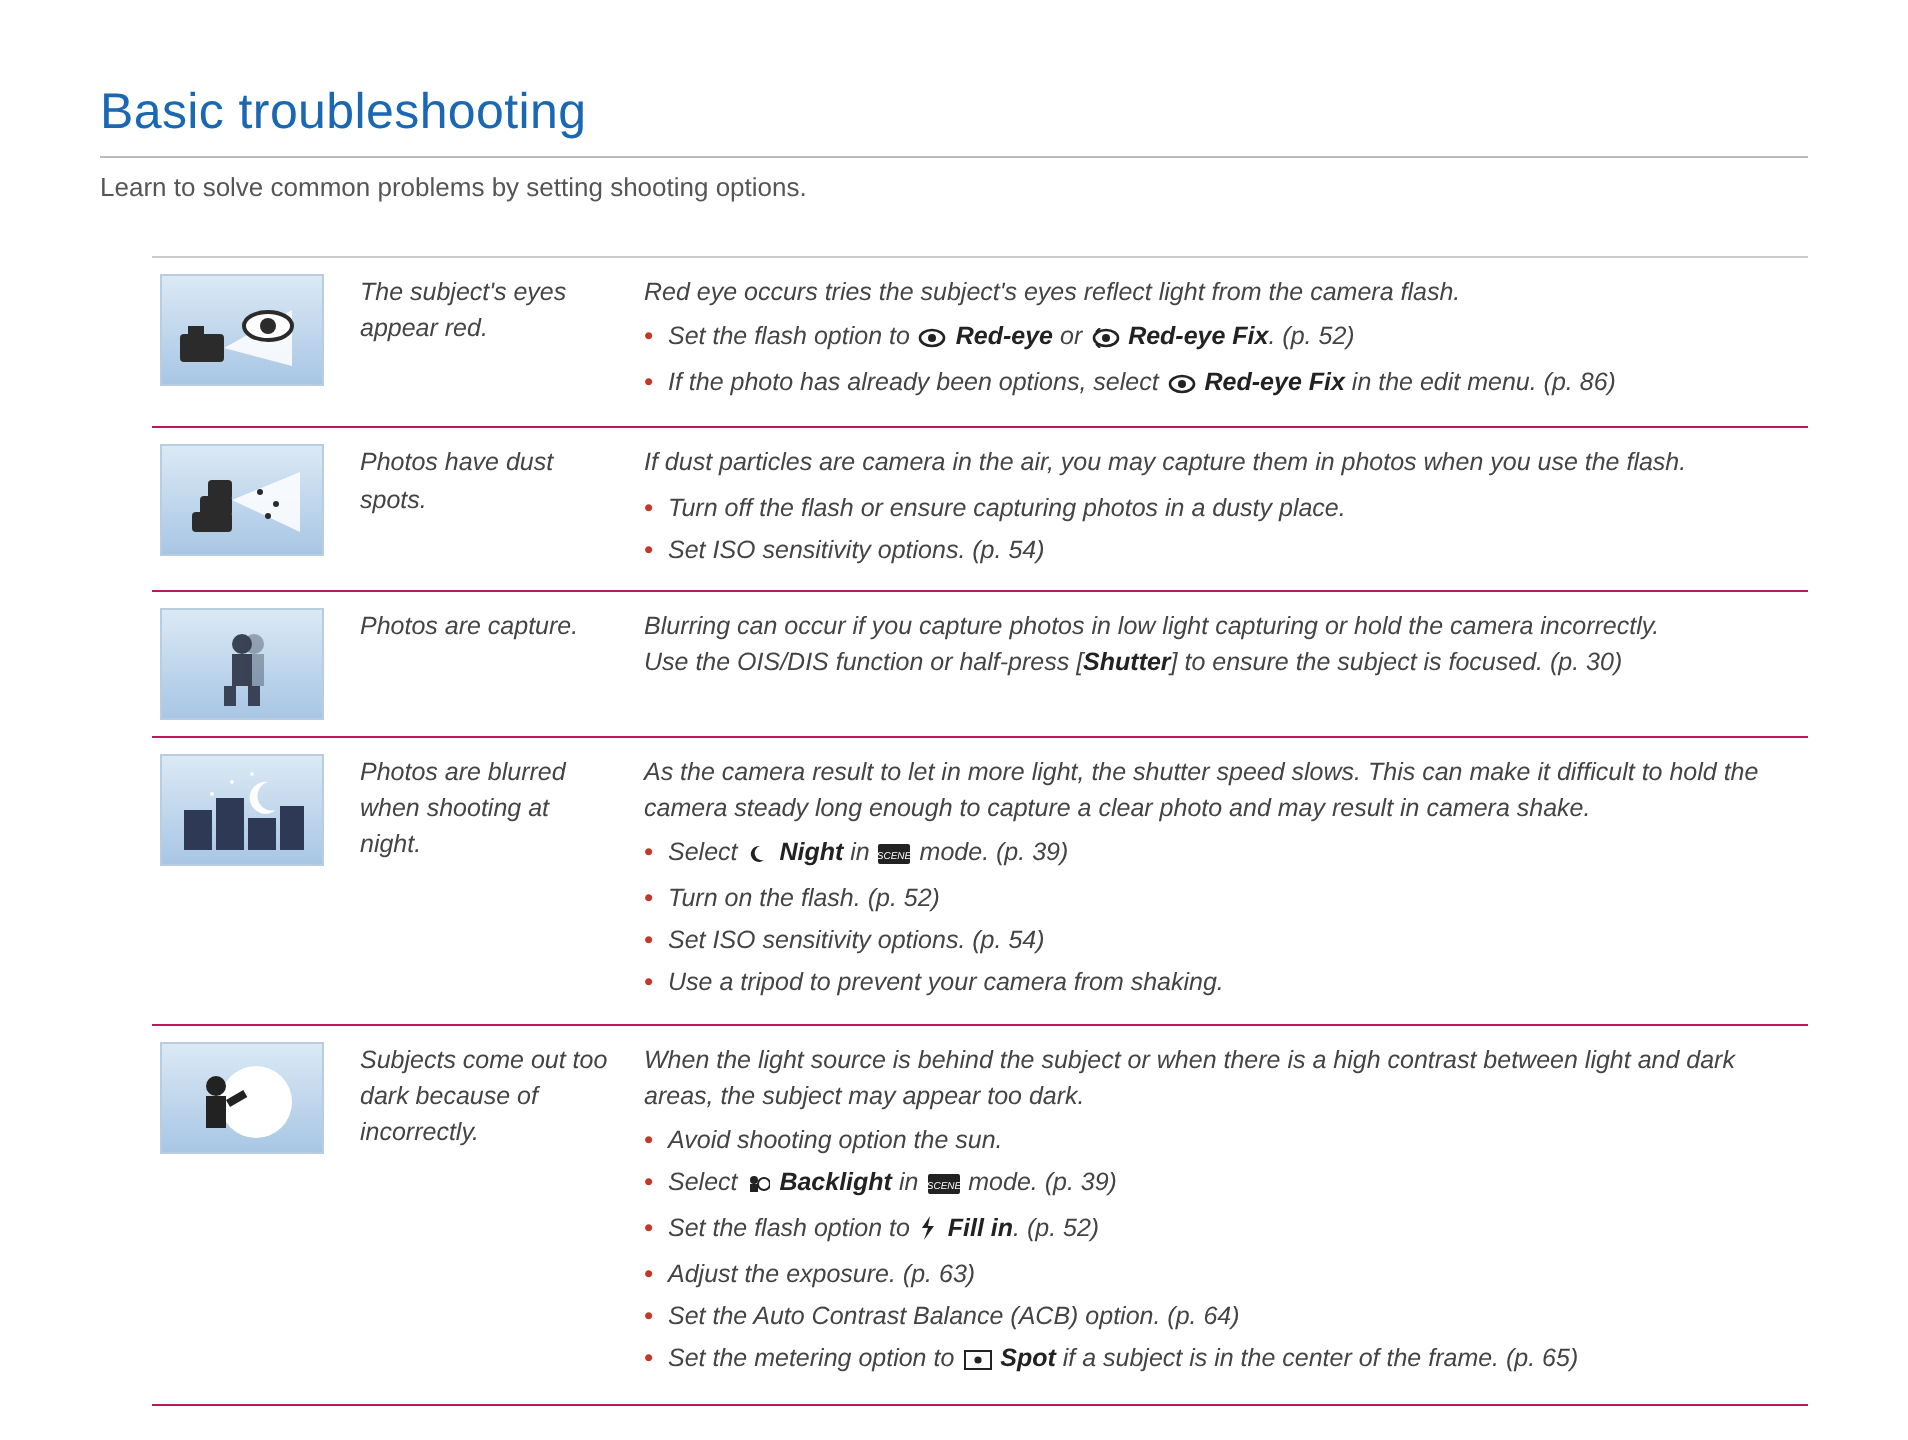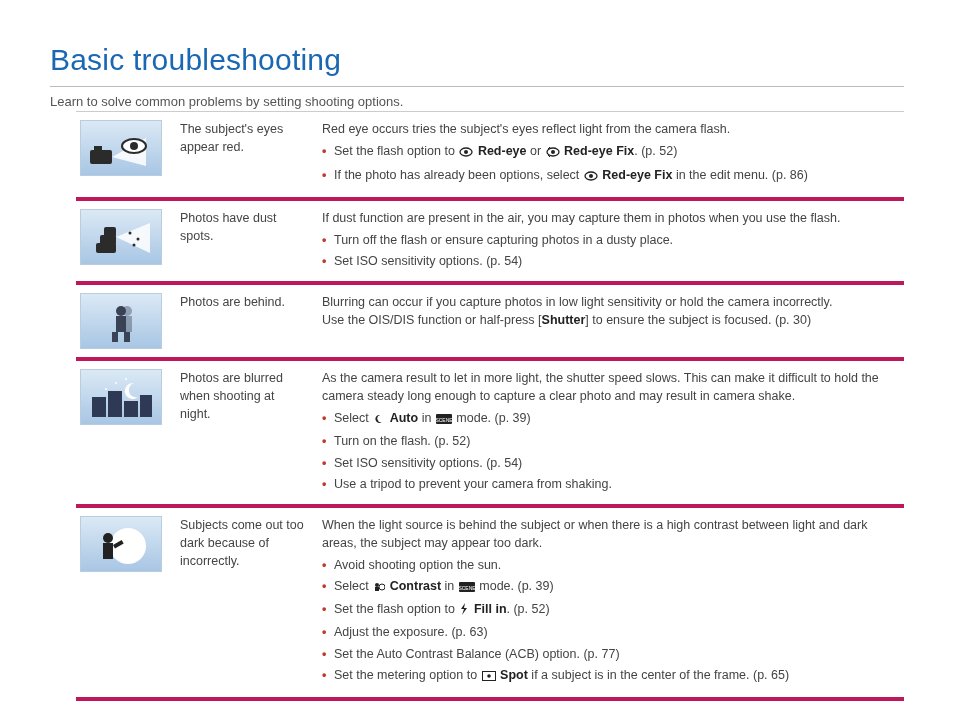--- a/index.html
+++ b/index.html
@@ -11,47 +11,48 @@
     background: #fff;
     color: #444;
     font-size: 13px;
     line-height: 1.45;
     box-sizing: border-box;
   }
   .page {
     padding: 38px 50px 20px 50px;
   }
   h1.title {
-    font-size: 30px;
+    font-size: 25px;
     font-weight: 400;
     color: #1a67b3;
     margin: 0 0 2px 0;
     letter-spacing: 0.2px;
   }
   .rule-top {
     border-top: 1px solid #bbb;
     margin: 4px 0 6px 0;
   }
   .intro {
     color: #555;
-    margin: 6px 0 0 0;
+    margin: 6px 0 24px 0;
     font-size: 13px;
   }
   table.trouble {
     width: 100%;
     border-collapse: collapse;
     margin-left: 26px;
     width: calc(100% - 26px);
   }
   table.trouble td {
-    border-bottom: 4px solid #be185d;
+    border-bottom: 1px solid #be185d;
     padding: 8px 10px 8px 4px;
     vertical-align: top;
     font-size: 12.5px;
     color: #444;
+    font-style: italic;
   }
   table.trouble tr:first-child td { border-top: 1px solid #ccc; }
   td.icon-cell {
     width: 86px;
     padding: 6px 6px 6px 0;
   }
   td.problem-cell {
     width: 128px;
     color: #1a67b3;
     font-size: 12.5px;
@@ -148,44 +149,44 @@
             <rect x="18" y="14" width="12" height="10" rx="2" fill="#2b2b2b"></rect>
             <path d="M30 24 L64 10 L64 40 Z" fill="#fff" opacity="0.85"></path>
             <circle cx="44" cy="20" r="1.5" fill="#2b2b2b"></circle>
                 <circle cx="52" cy="26" r="1.5" fill="#2b2b2b"></circle>
                 <circle cx="48" cy="32" r="1.5" fill="#2b2b2b"></circle>
           </svg>
         </div>
       </td>
       <td class="problem-cell">Photos have dust spots.</td>
       <td class="sol-cell">
-        <div>If dust function are present in the air, you may capture them in photos when you use the flash.</div>
+        <div>If dust particles are camera in the air, you may capture them in photos when you use the flash.</div>
         <ul class="bul">
           <li>Turn off the flash or ensure capturing photos in a dusty place.</li>
           <li>Set ISO sensitivity options. (p. 54)</li>
         </ul>
       </td>
     </tr>
 
     <tr>
       <td class="icon-cell">
         <div class="thumb">
           <svg viewBox="0 0 70 48">
             <circle cx="35" cy="14" r="5" fill="#3a4256"></circle>
             <circle cx="41" cy="14" r="5" fill="#3a4256" opacity="0.4"></circle>
             <rect x="30" y="19" width="10" height="16" fill="#3a4256"></rect>
             <rect x="36" y="19" width="10" height="16" fill="#3a4256" opacity="0.4"></rect>
             <rect x="26" y="35" width="6" height="10" fill="#3a4256"></rect>
             <rect x="38" y="35" width="6" height="10" fill="#3a4256"></rect>
           </svg>
         </div>
       </td>
-      <td class="problem-cell">Photos are behind.</td>
-      <td class="sol-cell">
-        <span style="white-space:pre-line">Blurring can occur if you capture photos in low light sensitivity or hold the camera incorrectly.
+      <td class="problem-cell">Photos are capture.</td>
+      <td class="sol-cell">
+        <span style="white-space:pre-line">Blurring can occur if you capture photos in low light capturing or hold the camera incorrectly.
 Use the OIS/DIS function or half-press [</span><span class="bold">Shutter</span><span>] to ensure the subject is focused. (p. 30)</span>
       </td>
     </tr>
 
     <tr>
       <td class="icon-cell">
         <div class="thumb">
           <svg viewBox="0 0 70 48">
             <path d="M48 10 a8 8 0 1 0 4 14 a6 6 0 1 1 -4 -14" fill="#fff"></path>
             <circle cx="30" cy="10" r="1" fill="#fff"></circle>
@@ -198,21 +199,21 @@
           </svg>
         </div>
       </td>
       <td class="problem-cell">Photos are blurred when shooting at night.</td>
       <td class="sol-cell">
         <div>As the camera result to let in more light, the shutter speed slows. This can make it difficult to hold the camera steady long enough to capture a clear photo and may result in camera shake.</div>
         <ul class="bul">
           <li>
             <span>Select </span><span class="ico"><svg width="12" height="10">
                     <path d="M7 1 a4 4 0 1 0 2 7 a3 3 0 1 1 -2 -7" fill="#222"></path>
-                  </svg></span> <span class="bold">Auto</span><span> in </span><span class="ico"><svg width="16" height="10">
+                  </svg></span> <span class="bold">Night</span><span> in </span><span class="ico"><svg width="16" height="10">
                     <rect x="0" y="0" width="16" height="10" rx="1" fill="#222"></rect>
                     <text x="8" y="7.5" font-size="5" fill="#fff" text-anchor="middle" font-family="Arial">SCENE</text>
                   </svg></span><span> mode. (p. 39)</span>
           </li>
           <li>Turn on the flash. (p. 52)</li>
           <li>Set ISO sensitivity options. (p. 54)</li>
           <li>Use a tripod to prevent your camera from shaking.</li>
         </ul>
       </td>
     </tr>
@@ -231,32 +232,32 @@
       <td class="problem-cell">Subjects come out too dark because of incorrectly.</td>
       <td class="sol-cell">
         <div>When the light source is behind the subject or when there is a high contrast between light and dark areas, the subject may appear too dark.</div>
         <ul class="bul">
           <li>Avoid shooting option the sun.</li>
           <li>
             <span>Select </span><span class="ico"><svg width="12" height="10">
                     <circle cx="4" cy="3" r="2" fill="#222"></circle>
                     <rect x="2" y="5" width="4" height="4" fill="#222"></rect>
                     <circle cx="9" cy="5" r="3" fill="none" stroke="#222"></circle>
-                  </svg></span> <span class="bold">Contrast</span><span> in </span><span class="ico"><svg width="16" height="10">
+                  </svg></span> <span class="bold">Backlight</span><span> in </span><span class="ico"><svg width="16" height="10">
                     <rect x="0" y="0" width="16" height="10" rx="1" fill="#222"></rect>
                     <text x="8" y="7.5" font-size="5" fill="#fff" text-anchor="middle" font-family="Arial">SCENE</text>
                   </svg></span><span> mode. (p. 39)</span>
           </li>
           <li>
             <span>Set the flash option to </span><span class="ico"><svg width="10" height="12">
                     <path d="M6 0 L2 6 L5 6 L3 12 L8 5 L5 5 Z" fill="#222"></path>
                   </svg></span> <span class="bold">Fill in</span><span>. (p. 52)</span>
           </li>
           <li>Adjust the exposure. (p. 63)</li>
-          <li>Set the Auto Contrast Balance (ACB) option. (p. 77)</li>
+          <li>Set the Auto Contrast Balance (ACB) option. (p. 64)</li>
           <li>
             <span>Set the metering option to </span><span class="ico"><svg width="14" height="10">
                     <rect x="0.5" y="0.5" width="13" height="9" fill="none" stroke="#222"></rect>
                     <circle cx="7" cy="5" r="1.8" fill="#222"></circle>
                   </svg></span> <span class="bold">Spot</span><span> if a subject is in the center of the frame. (p. 65)</span>
           </li>
         </ul>
       </td>
     </tr>
 

